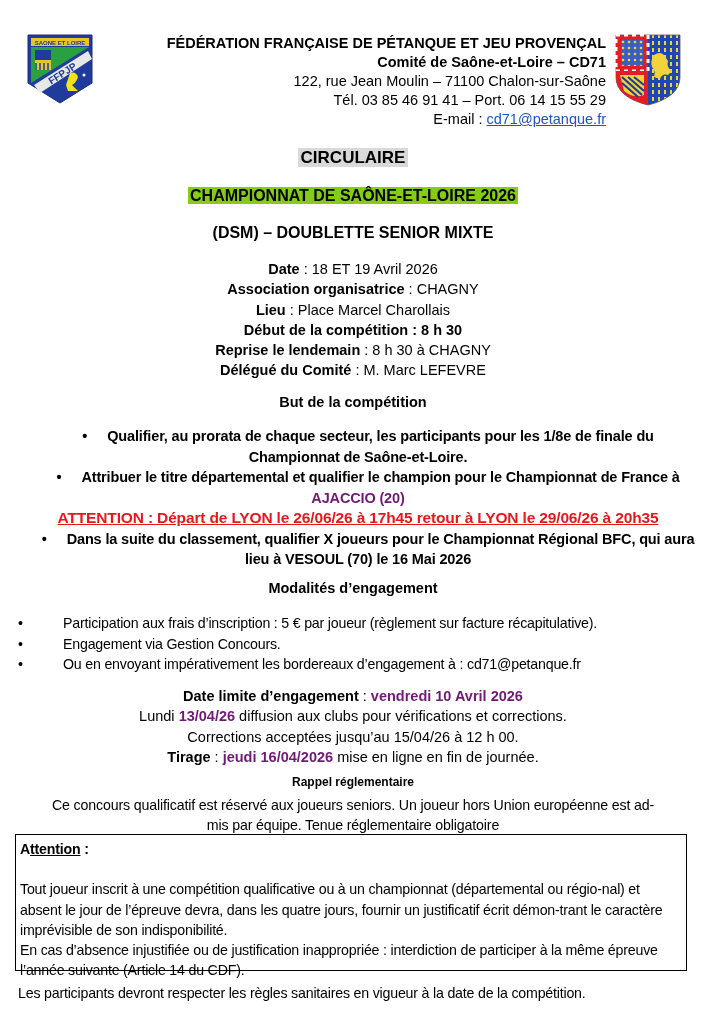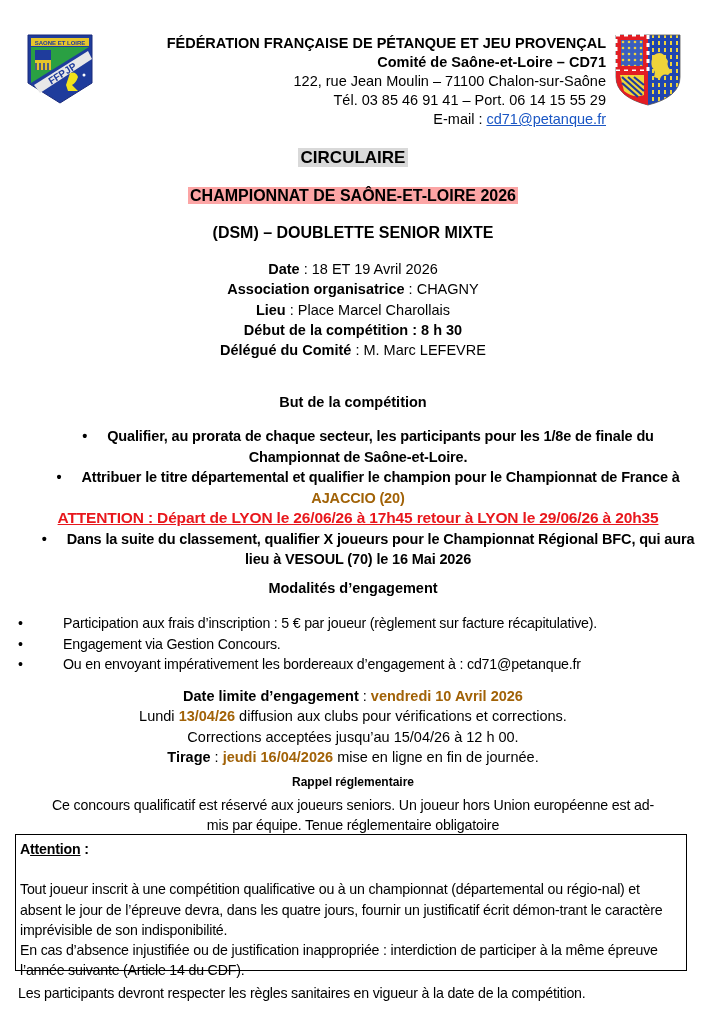--- a/index.html
+++ b/index.html
@@ -10,28 +10,28 @@
   .header { position: absolute; left: 100px; width: 506px; top: 34px; text-align: right; line-height: 19px; }
   .header .l1 { font-weight: bold; font-size: 14.5px; }
   .header .l2 { font-weight: bold; font-size: 14.5px; }
   .header .l3, .header .l4, .header .l5 { font-size: 14.5px; }
   .link { color: #1a56c4; text-decoration: underline; }
   .center { text-align: center; }
   .abs { position: absolute; left: 0; width: 706px; }
   .circ { top: 148px; font-size: 17px; font-weight: bold; }
   .circ span { background: #d9d9d9; padding: 0 3px; }
   .champ { top: 187px; font-size: 16px; font-weight: bold; }
-  .champ span { background: #fca5a5; padding: 0 2px; }
+  .champ span { background: #84cc16; padding: 0 2px; }
   .dsm { top: 224px; font-size: 16px; font-weight: bold; }
   .info { top: 259px; line-height: 20.3px; font-size: 14.5px; }
   .info b { font-weight: bold; }
   .but { top: 394px; font-weight: bold; font-size: 14.5px; }
   .goals { position: absolute; left: 18px; width: 680px; top: 426px; font-weight: bold; font-size: 14.5px; line-height: 20.5px; letter-spacing: -0.15px; text-align: center; }
   .goals .bullet { display: inline-block; width: 45px; }
-  .red { color: #a16207; }
+  .red { color: #701a75; }
   .attn { color: #e8171c; text-decoration: underline; font-size: 15.5px; font-weight: bold; }
   .modal-title { top: 580px; font-weight: bold; font-size: 14.5px; }
   .modal-list { position: absolute; left: 18px; width: 680px; top: 613px; font-size: 14.2px; line-height: 20.5px; letter-spacing: -0.2px; }
   .modal-list .bullet { display: inline-block; width: 45px; }
   .deadline { top: 686px; line-height: 20.3px; font-size: 14.5px; }
   .rappel-title { top: 775px; font-weight: bold; font-size: 12px; }
   .rappel-text { top: 795px; font-size: 14.2px; line-height: 20.3px; letter-spacing: -0.15px; }
   .attbox { position: absolute; left: 15px; top: 834px; width: 672px; height: 137px; border: 1.5px solid #000; padding: 4px 4px; font-size: 14.2px; line-height: 20.3px; letter-spacing: -0.2px; }
   .attbox .att-title { font-weight: bold; }
   .attbox .att-title u { text-decoration: underline; }
@@ -92,20 +92,21 @@
 
 <div class="abs center circ"><span>CIRCULAIRE</span></div>
 <div class="abs center champ"><span>CHAMPIONNAT DE SAÔNE-ET-LOIRE 2026</span></div>
 <div class="abs center dsm">(DSM) – DOUBLETTE SENIOR MIXTE</div>
 
 <div class="abs center info">
   <div><b>Date</b><span> : 18 ET 19 Avril 2026</span></div>
   <div><b>Association organisatrice</b><span> : CHAGNY</span></div>
   <div><b>Lieu</b><span> : Place Marcel Charollais</span></div>
   <div><b>Début de la compétition : 8 h 30</b></div>
+  <div><b>Reprise le lendemain</b><span> : 8 h 30 à CHAGNY</span></div>
   <div><b>Délégué du Comité</b><span> : M. Marc LEFEVRE</span></div>
 </div>
 
 <div class="abs center but">But de la compétition</div>
 <div class="goals">
   <div><span class="bullet">•</span><span>Qualifier, au prorata de chaque secteur, les participants pour les 1/8e de finale du Championnat de Saône-et-Loire.</span></div>
   <div><span class="bullet">•</span><span>Attribuer le titre départemental et qualifier le champion pour le Championnat de France à </span><span class="red">AJACCIO (20)</span></div>
   <div class="attn">ATTENTION : Départ de LYON le 26/06/26 à 17h45 retour à LYON le 29/06/26 à 20h35</div>
   <div><span class="bullet">•</span><span>Dans la suite du classement, qualifier X joueurs pour le Championnat Régional BFC, qui aura lieu à VESOUL (70) le 16 Mai 2026</span></div>
 </div>

